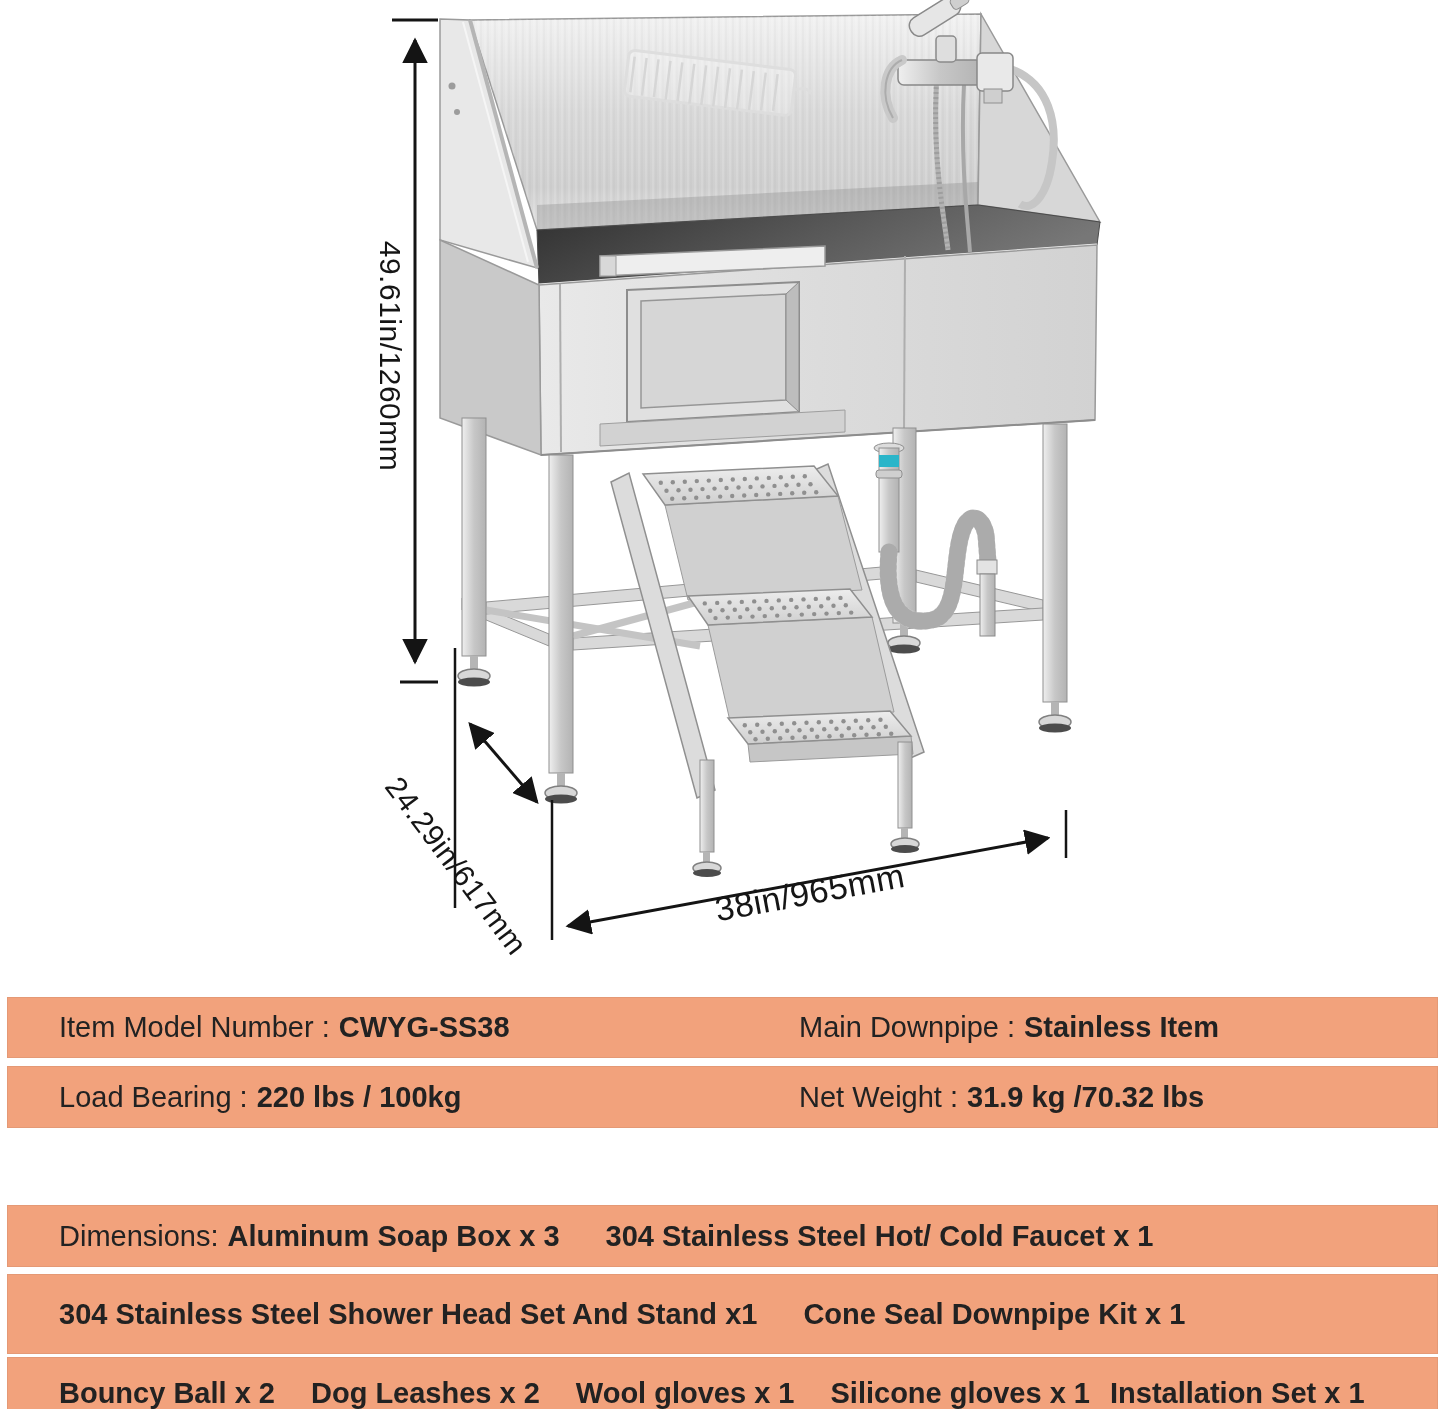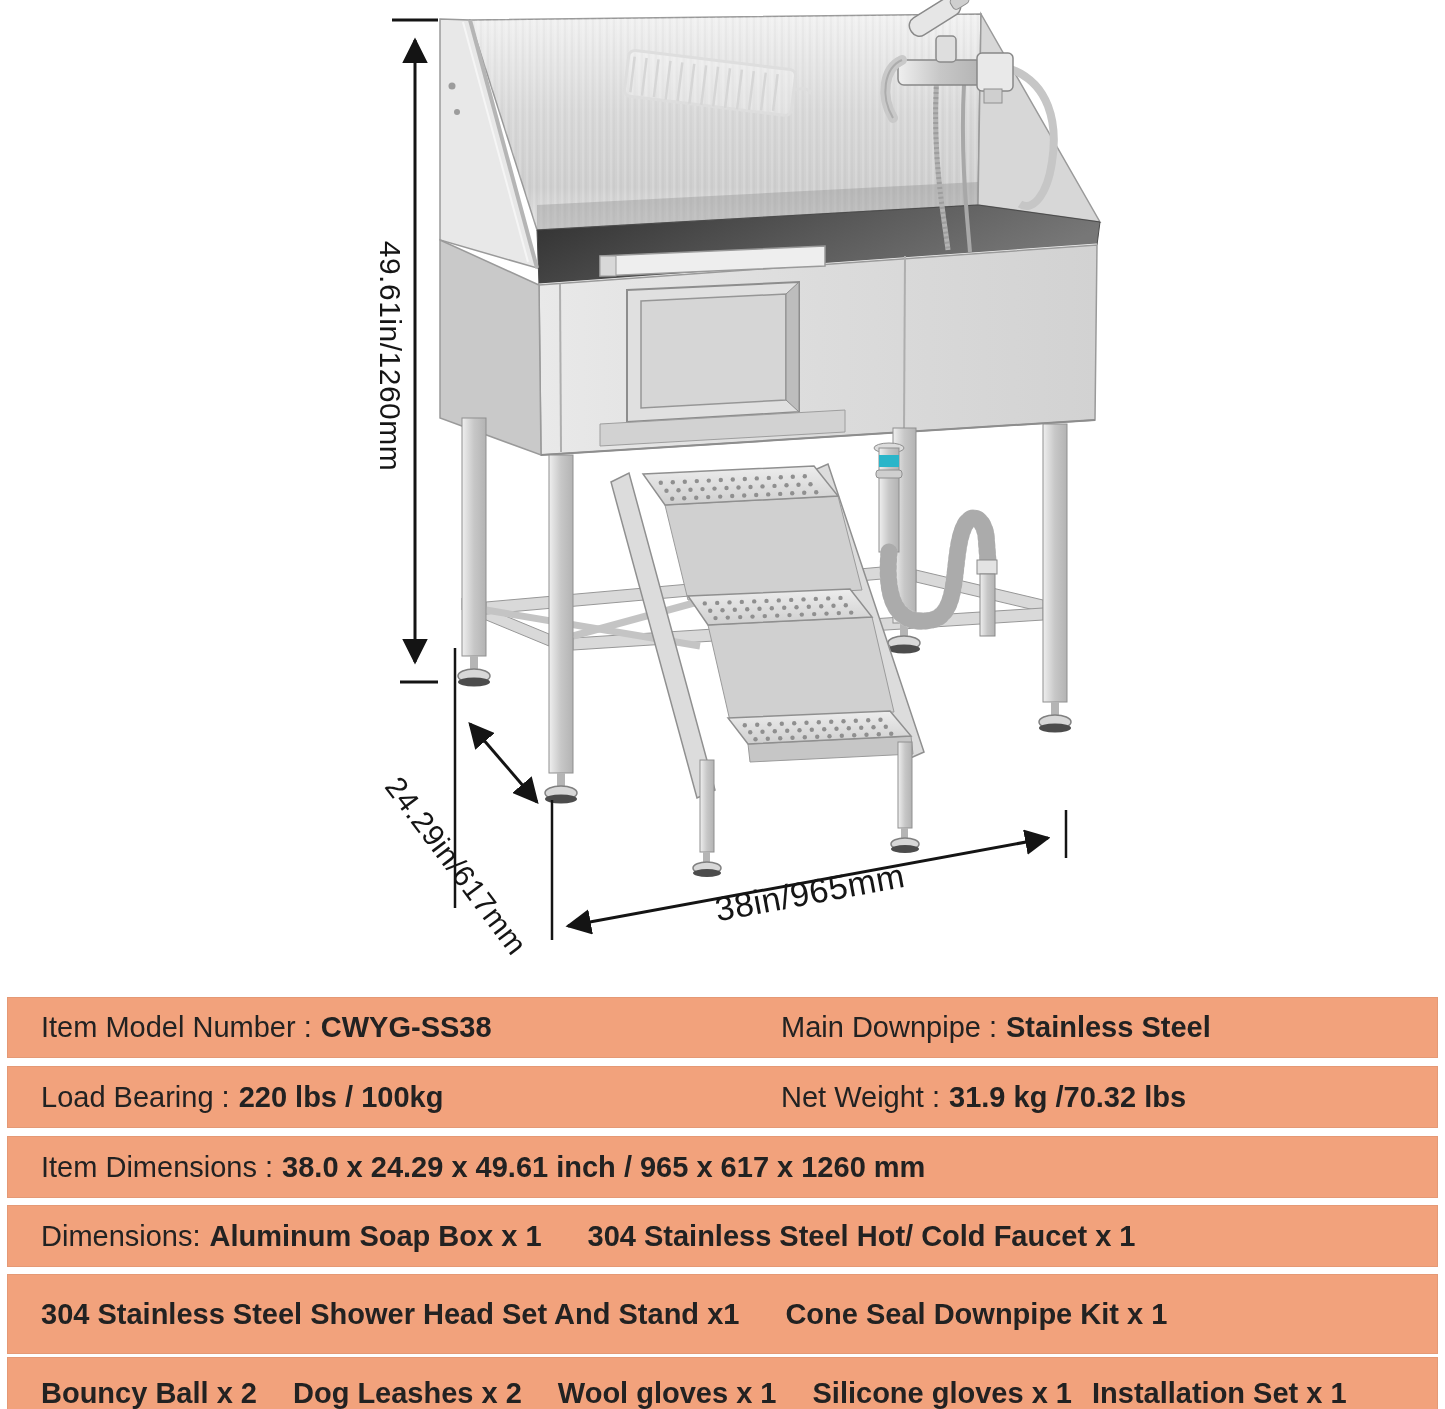--- a/index.html
+++ b/index.html
@@ -20,21 +20,21 @@
   
   .spec-row{
     position:absolute;left:7px;width:1431px;
     background:var(--row-bg);
     color:var(--table-text);
     font-size:29px;
     display:flex;align-items:center;
     box-sizing:border-box;
     border:1px solid rgba(0,0,0,0.05);
   }
-  .spec-row .cell{position:absolute;white-space:nowrap;}
+  .spec-row .cell{position:absolute;white-space:nowrap;margin-left:18px;}
   .lab{font-weight:400;}
   .val{font-weight:700;margin-left:9px;}
   .val.first{margin-left:0;}
   .gap-lg{margin-left:46px;text-align:center;}
   .gap-md{margin-left:36px;}
   .gap-sm{margin-left:20px;}
   .r1{top:997px;height:61px;}
   .r2{top:1066px;height:62px;padding-left:20px;}
   .r3{top:1136px;height:62px;}
   .r4{top:1205px;height:62px;}
@@ -378,42 +378,37 @@
     <text class="dim-label" transform="rotate(90 380 356)" x="380" y="356" text-anchor="middle">49.61in/1260mm</text>
     <text class="dim-label" transform="rotate(53 448 872)" x="448" y="872" text-anchor="middle">24.29in/617mm</text>
     <text class="dim-label-width" transform="rotate(-10.5 812 904)" x="812" y="904" text-anchor="middle">38in/965mm</text>
   </svg>
 
   <div class="spec-row r1">
     <span class="cell c1">
       <span class="lab">Item Model Number :</span><span class="val">CWYG-SS38</span>
     </span>
     <span class="cell c2">
-      <span class="lab">Main Downpipe :</span><span class="val">Stainless Steel</span>
+      <span class="lab">Main Downpipe :</span><span class="val">Stainless Item</span>
     </span>
   </div>
 
   <div class="spec-row r2">
     <span class="cell c1">
       <span class="lab">Load Bearing :</span><span class="val">220 lbs / 100kg</span>
     </span>
     <span class="cell c2">
       <span class="lab">Net Weight :</span><span class="val">31.9 kg /70.32 lbs</span>
     </span>
   </div>
 
-  <div class="spec-row r3">
-    <span class="cell c1">
-      <span class="lab">Item Dimensions :</span><span class="val">38.0 x 24.29 x 49.61 inch / 965 x 617 x 1260 mm</span>
-    </span>
-  </div>
 
   <div class="spec-row r4">
     <span class="cell c1">
-      <span class="lab">Dimensions:</span><span class="val">Aluminum Soap Box x 1</span><span class="val gap-lg">304 Stainless Steel Hot/ Cold Faucet x 1</span>
+      <span class="lab">Dimensions:</span><span class="val">Aluminum Soap Box x 3</span><span class="val gap-lg">304 Stainless Steel Hot/ Cold Faucet x 1</span>
     </span>
   </div>
 
   <div class="spec-row r5">
     <span class="cell c1">
       <span class="val first">304 Stainless Steel Shower Head Set And Stand x1</span><span class="val gap-lg">Cone Seal Downpipe Kit x 1</span>
     </span>
   </div>
 
   <div class="spec-row r6">

